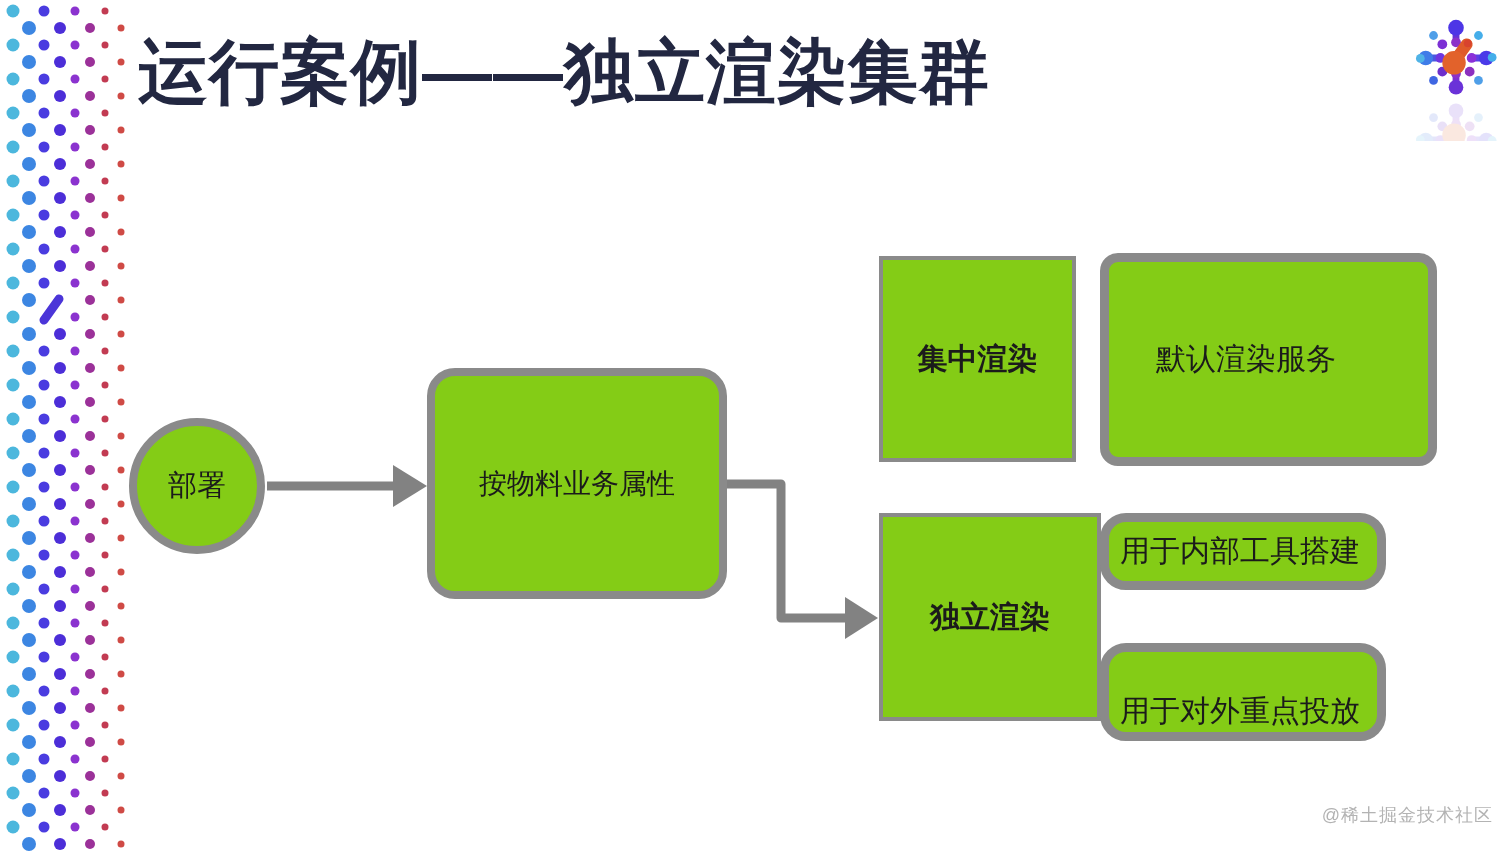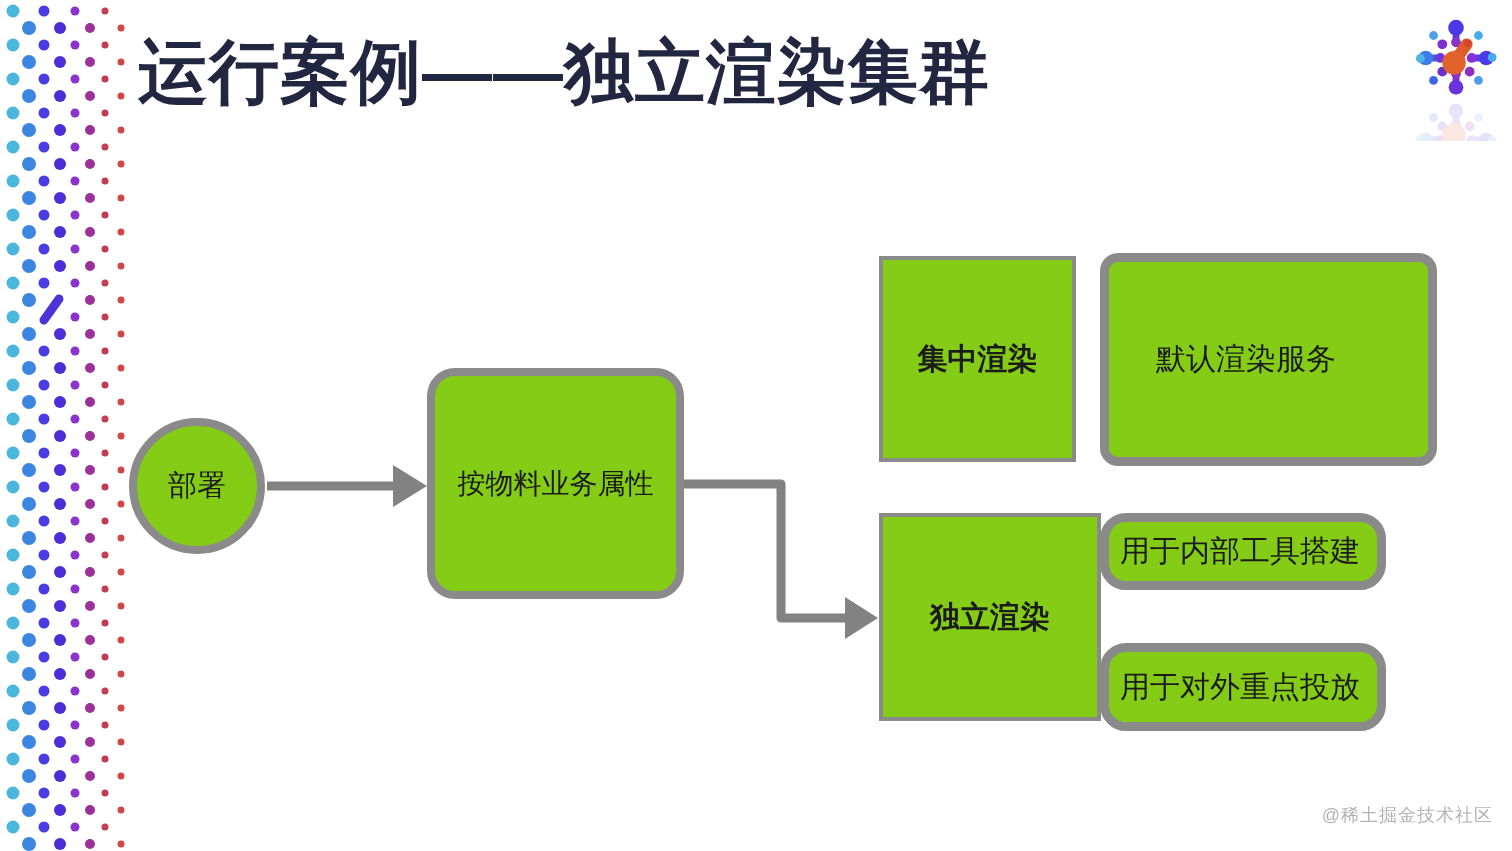--- a/index.html
+++ b/index.html
@@ -30,42 +30,42 @@
   .node{
     display:flex;align-items:center;justify-content:center;
     color:var(--node-text,#1b1b1b);background:#84cc16;
   }
   #start-node{
     left:129px;top:418px;width:136px;height:136px;
     border:8px solid var(--shape-border,#8a8a8a);border-radius:50%;
     font-size:29px;
   }
   #decision-node{
-    left:427px;top:368px;width:257px;height:231px;
+    left:427px;top:368px;width:300px;height:231px;
     border:8px solid var(--shape-border,#8a8a8a);border-radius:28px;
     font-size:28px;line-height:41px;text-align:center;flex-direction:column;
   }
   #central-node{
     left:879px;top:256px;width:197px;height:206px;
     border:4px solid var(--shape-border,#8a8a8a);
     font-size:30px;font-weight:700;
   }
   #independent-node{
     left:879px;top:513px;width:222px;height:208px;
     border:4px solid var(--shape-border,#8a8a8a);
     font-size:30px;font-weight:700;
   }
   .child-box{
     justify-content:flex-start;padding-left:11px;
     border:9px solid var(--shape-border,#8a8a8a);
     font-size:30px;
   }
   #central-child{left:1100px;top:253px;width:337px;height:213px;border-radius:18px;padding-left:47px;}
   #independent-child1{left:1100px;top:513px;width:286px;height:77px;border-radius:26px;}
-  #independent-child2{left:1100px;top:643px;width:286px;height:88px;border-radius:26px;}
+  #independent-child2{left:1100px;top:643px;width:286px;height:98px;border-radius:26px;align-items:flex-end;}
 
   
   #watermark{
     right:19px;top:803px;font-size:18px;letter-spacing:1px;
     color:var(--watermark-color,#b3b3b3);
   }
 </style>
 </head>
 <body>
 

